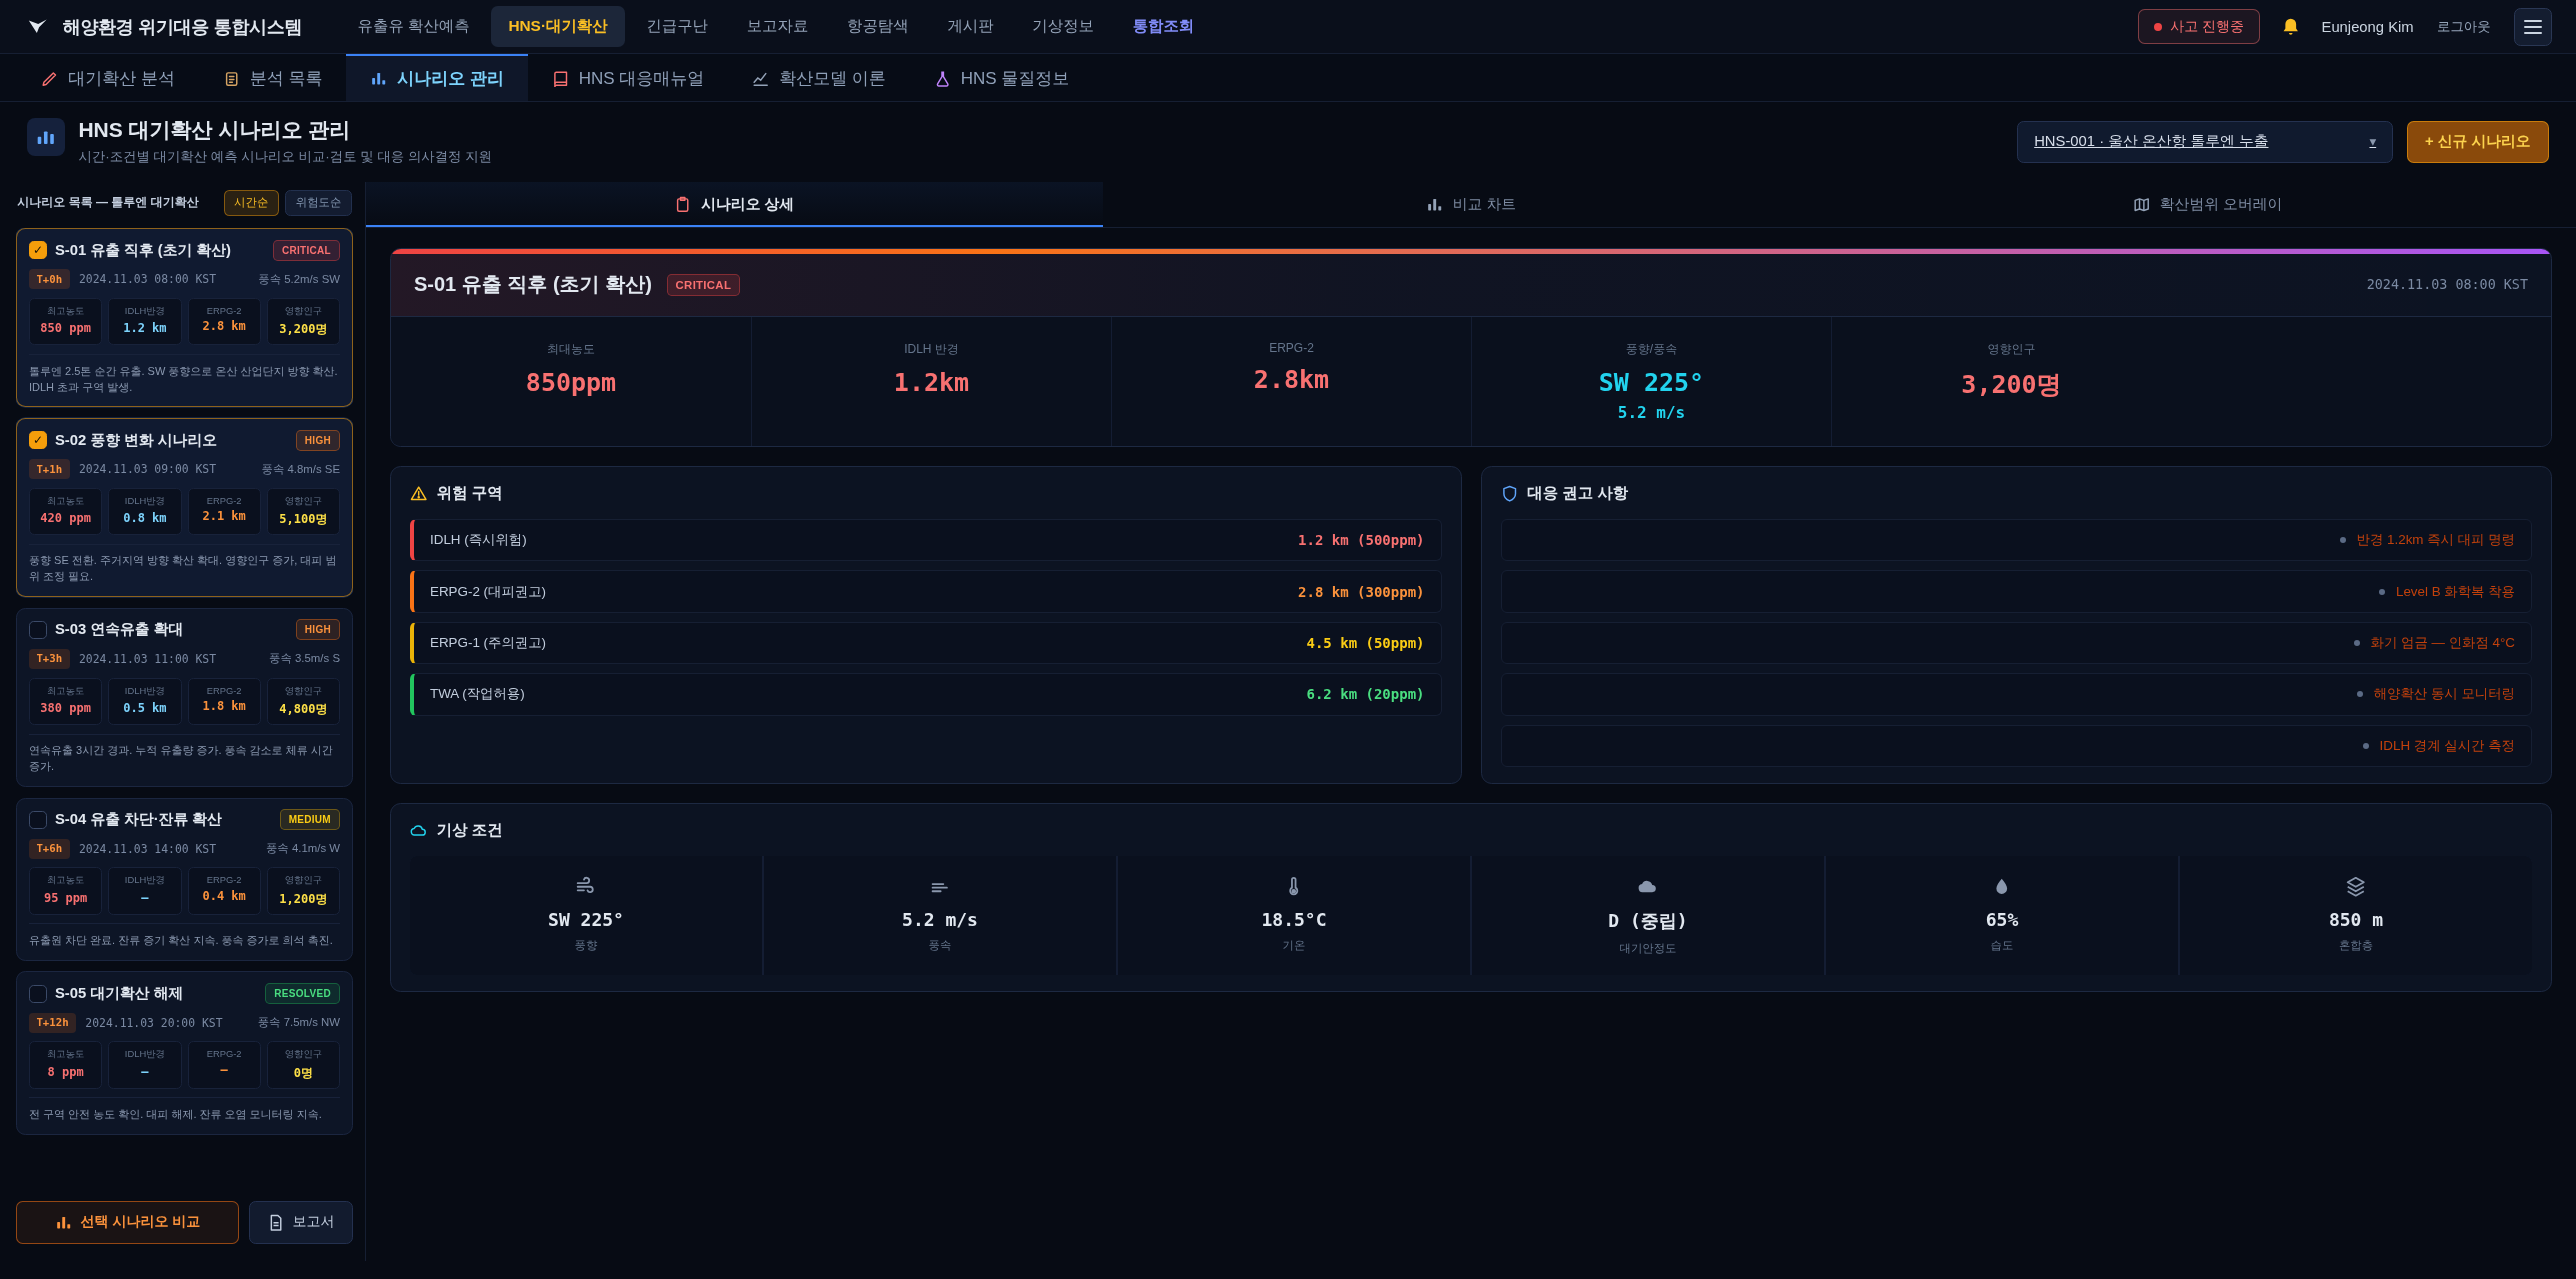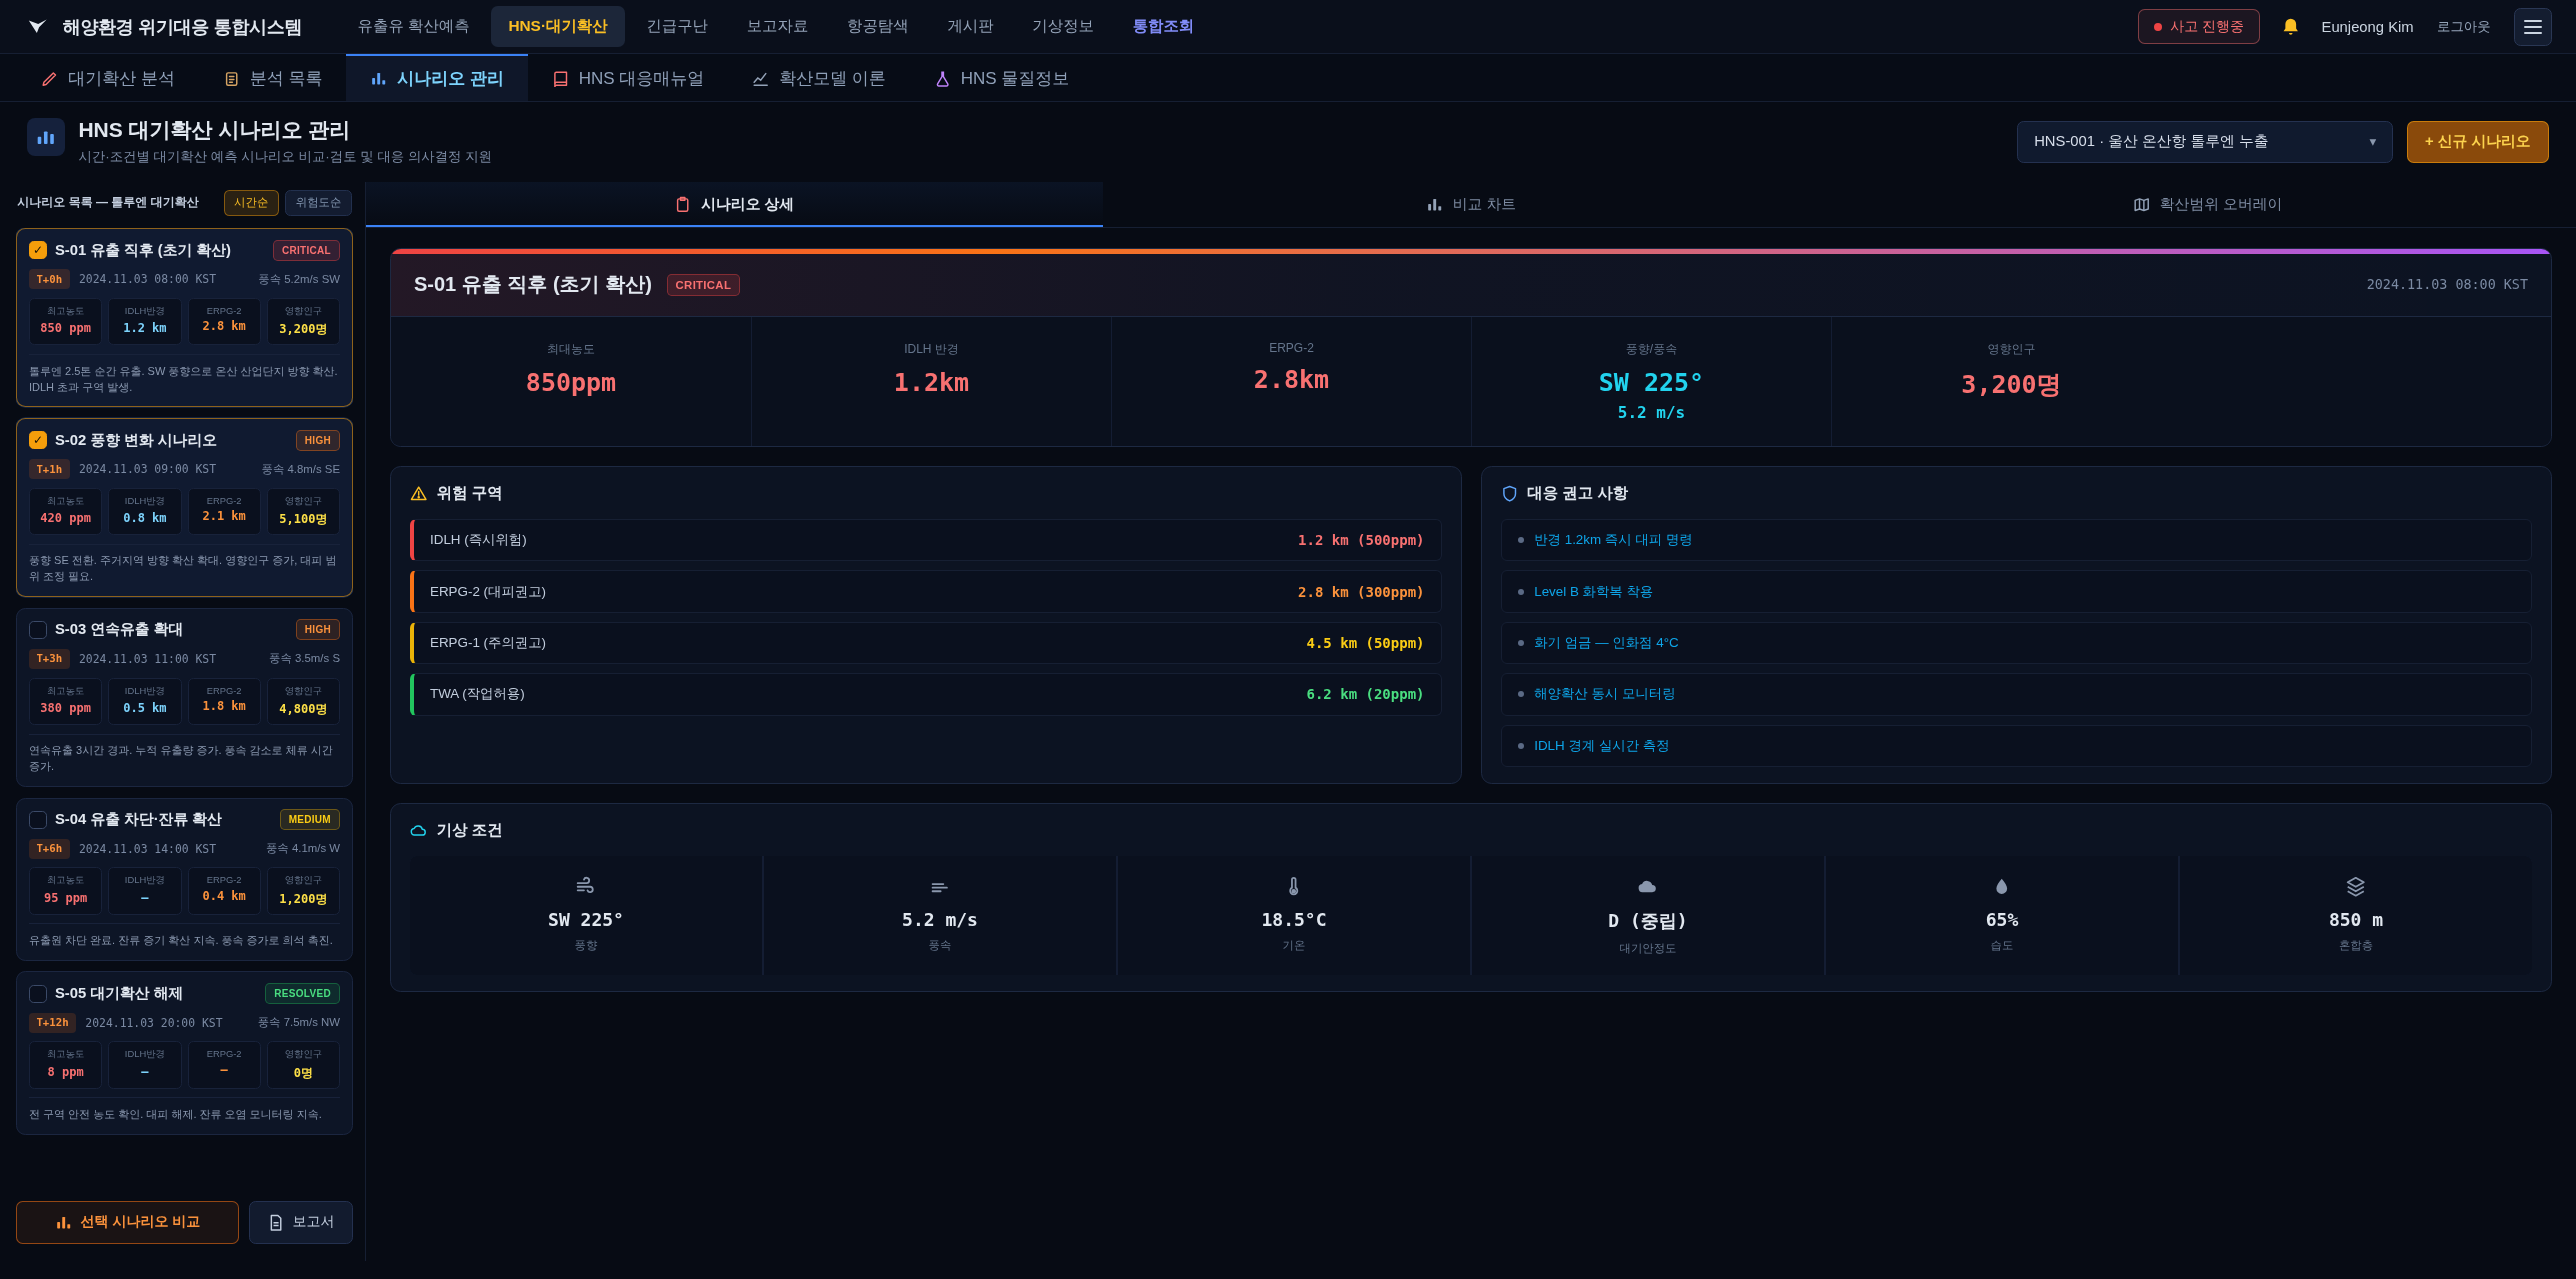--- a/index.html
+++ b/index.html
@@ -53,21 +53,21 @@
   
   .page-header{display:flex;align-items:center;justify-content:space-between;padding:16px 27px;}
   .ph-left{display:flex;align-items:flex-start;gap:13.4px;}
   .ph-icon{width:38px;height:38px;border-radius:8px;background:#15213c;color:#60a5fa;
            display:flex;align-items:center;justify-content:center;flex:0 0 38px;}
   .ph-title{font-size:21px;font-weight:bold;margin:0;line-height:1.15;}
   .ph-sub{font-size:13.4px;color:#7b8aa3;margin:5.4px 0 0;}
   .ph-right{display:flex;align-items:center;gap:13.4px;}
   .incident-select{display:flex;align-items:center;justify-content:space-between;gap:12px;min-width:376px;
       background:#101a2e;border:0.7px solid #243150;border-radius:6.7px;padding:10.7px 16px;
-      font-size:14.8px;color:#d7deea;cursor:pointer;}
+      font-size:14.8px;color:#d7deea;cursor:pointer;text-decoration:underline;}
   .incident-select .chev{color:#8a97ad;font-size:13.4px;}
   .new-btn{background:#8a4a0b;border:0.7px solid rgba(245,158,11,.6);color:#fcd34d;font-weight:bold;
       font-size:14.8px;padding:10.7px 17.4px;border-radius:6.7px;cursor:pointer;white-space:nowrap;}
 
   
   .content{flex:1;display:flex;min-height:0;}
 
   
   .sidebar{width:366px;flex:0 0 366px;border-right:0.7px solid var(--border2);
            display:flex;flex-direction:column;min-height:0;padding:2.7px 12px 17.4px 16px;}
@@ -136,21 +136,21 @@
   .rz-row{display:flex;align-items:center;justify-content:space-between;background:var(--panel2);
       border:0.7px solid var(--border2);border-left-width:4px;border-radius:6px;padding:11.4px 16px;margin-bottom:8.7px;}
   .rz-row:last-child{margin-bottom:0;}
   .rz-name{font-size:13.4px;color:#c3cede;}
   .rz-value{font-family:"DejaVu Sans Mono",monospace;font-size:14px;font-weight:bold;white-space:nowrap;}
   .rz-idlh{border-left-color:var(--red-deep);} .rz-idlh .rz-value{color:var(--red);}
   .rz-erpg2{border-left-color:var(--orange-deep);} .rz-erpg2 .rz-value{color:var(--orange);}
   .rz-erpg1{border-left-color:#eab308;} .rz-erpg1 .rz-value{color:var(--yellow);}
   .rz-twa{border-left-color:#22c55e;} .rz-twa .rz-value{color:var(--green);}
   .rec-item{display:flex;align-items:center;gap:10.7px;background:var(--panel2);border:0.7px solid var(--border2);
-      border-radius:6px;padding:11.4px 16px;margin-bottom:8.7px;font-size:13.4px;color:#0ea5e9;}
+      border-radius:6px;padding:11.4px 16px;margin-bottom:8.7px;font-size:13.4px;color:#c2410c;justify-content:flex-end;}
   .rec-item:last-child{margin-bottom:0;}
   .rec-dot{width:6px;height:6px;border-radius:50%;background:#5b6a85;flex:0 0 6px;}
 
   .weather-cells{display:grid;grid-template-columns:repeat(6,1fr);gap:2px;background:#141d33;
       border-radius:6.7px;overflow:hidden;}
   .w-cell{background:var(--panel2);padding:19px 6.7px;text-align:center;}
   .w-icon{height:24px;display:flex;align-items:center;justify-content:center;margin-bottom:9.4px;color:#8a97ad;}
   .w-value{font-family:"DejaVu Sans Mono",monospace;font-size:18px;font-weight:bold;color:var(--text);white-space:nowrap;}
   .w-label{display:block;font-size:11.4px;color:var(--muted2);margin-top:8px;}
 </style>

